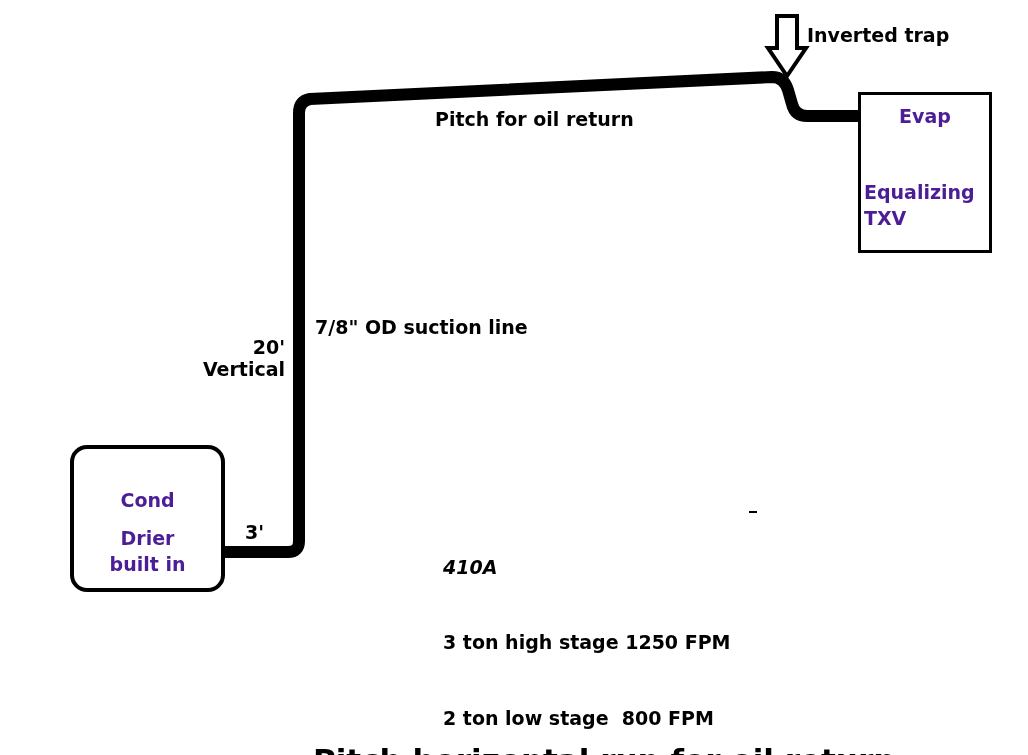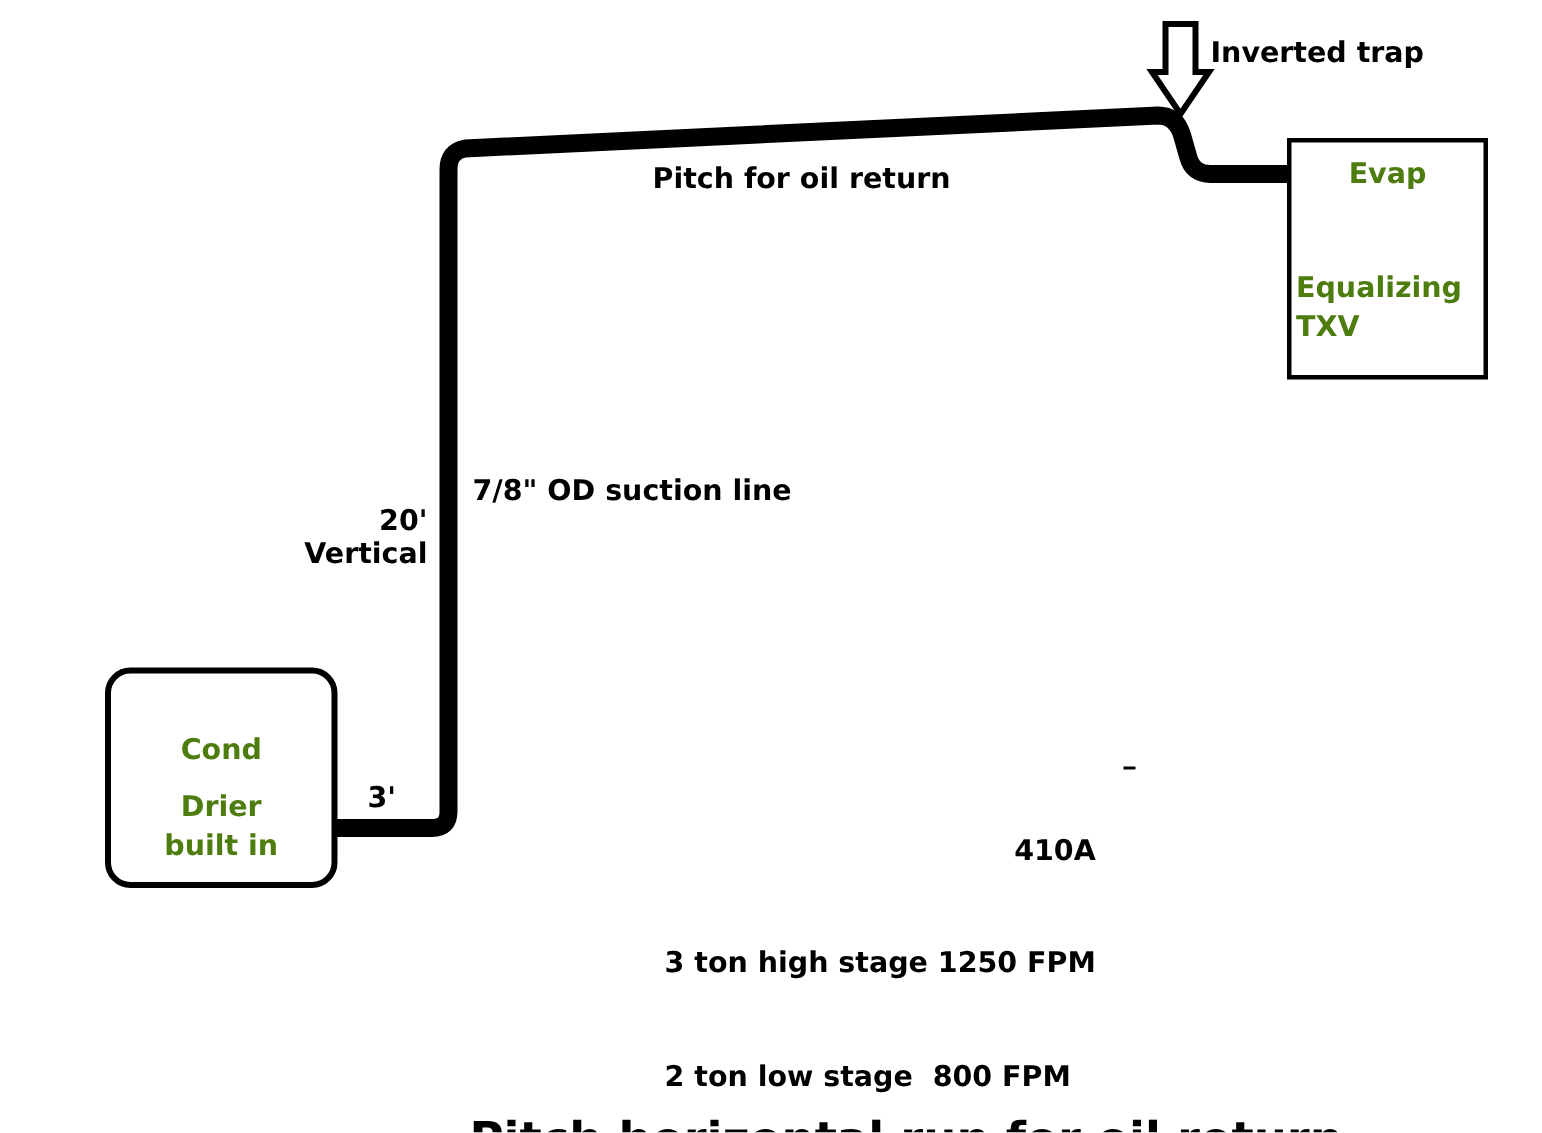--- a/index.html
+++ b/index.html
@@ -30,21 +30,21 @@
     color: #000000;
     font-family: "DejaVu Sans", sans-serif;
     font-weight: bold;
     white-space: pre;
     line-height: 1.18;
   }
 
   
   .box-text {
     position: absolute;
-    color: #4d7c0f;
+    color: #4c1d95;
     font-family: "DejaVu Sans", sans-serif;
     font-weight: bold;
     white-space: pre;
     line-height: 1.35;
   }
   #cond-box {
     position: absolute;
     left: 70px;
     top: 445px;
     width: 155px;
@@ -132,21 +132,22 @@
     position: absolute;
     left: 443px;
     top: 504px;
     font-size: 19px;
     text-align: left;
     white-space: pre;
     line-height: 1.33;
   }
   #spec-refrigerant {
     display: block;
-    text-align: right;
+    text-align: left;
+    font-style: italic;
   }
   #spec-stage-high,
   #spec-stage-low {
     display: block;
   }
   #stray-dash {
     position: absolute;
     left: 749px;
     top: 511px;
     width: 8px;

